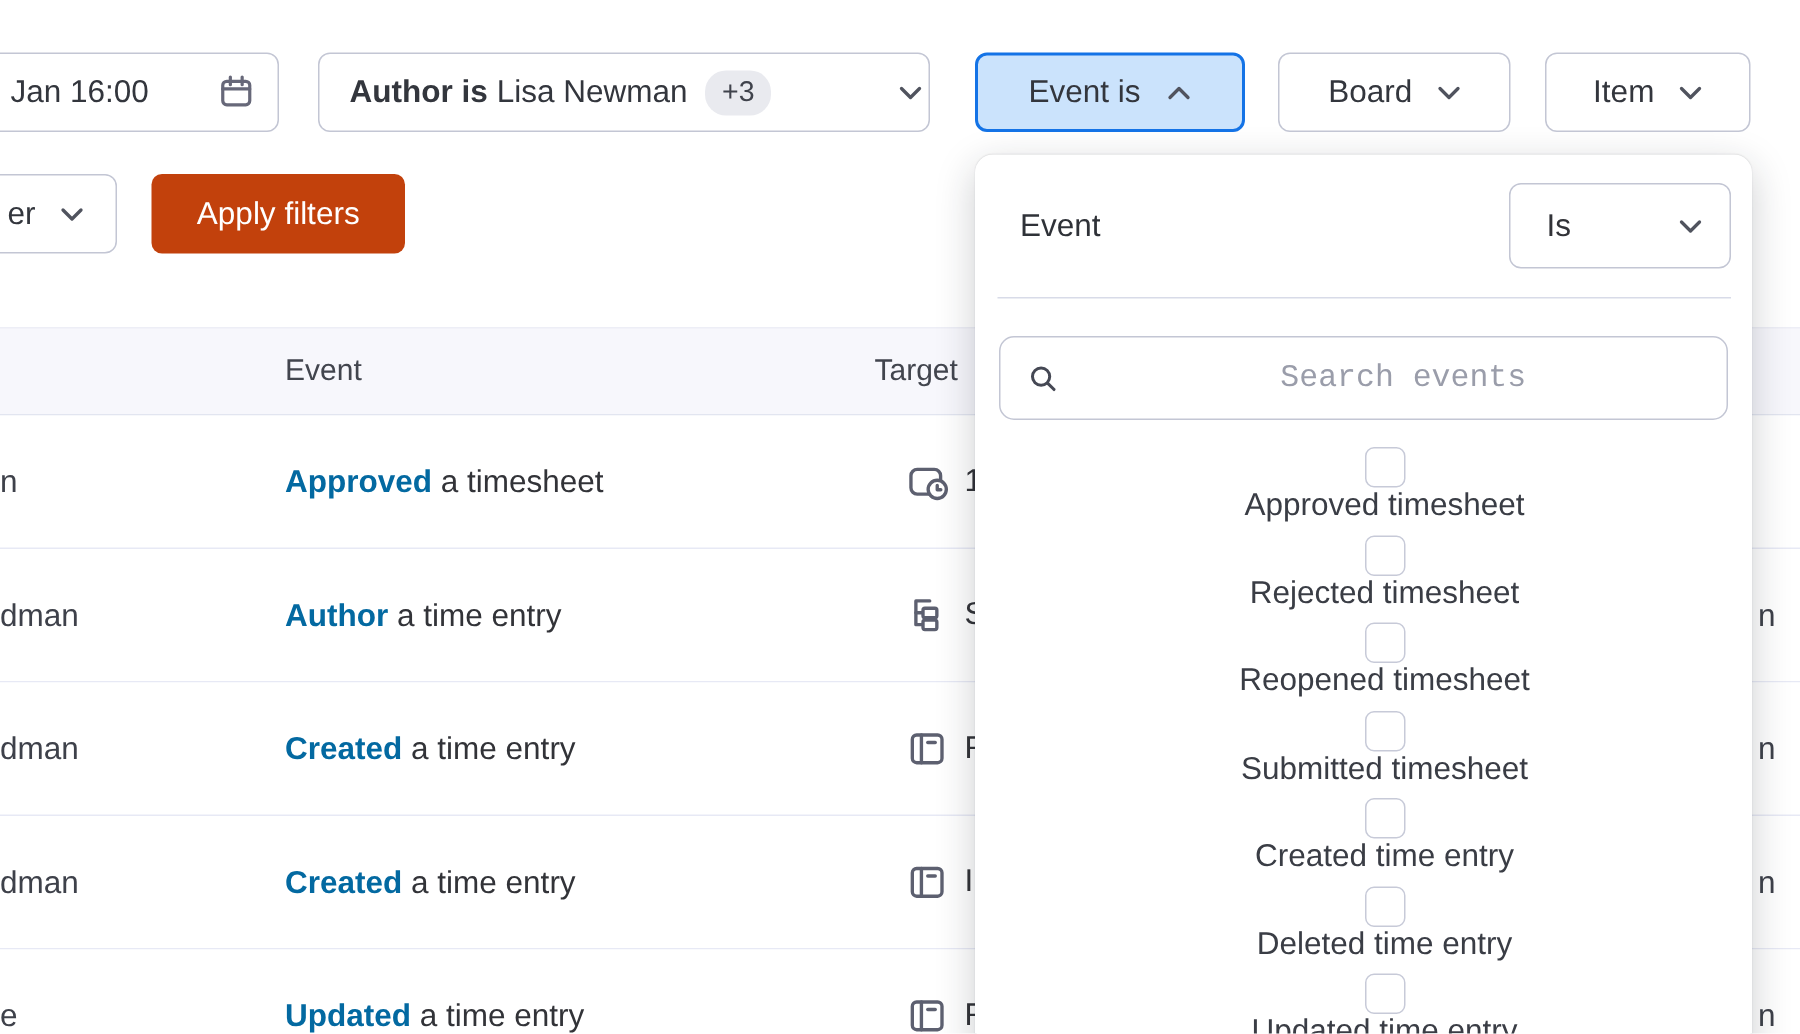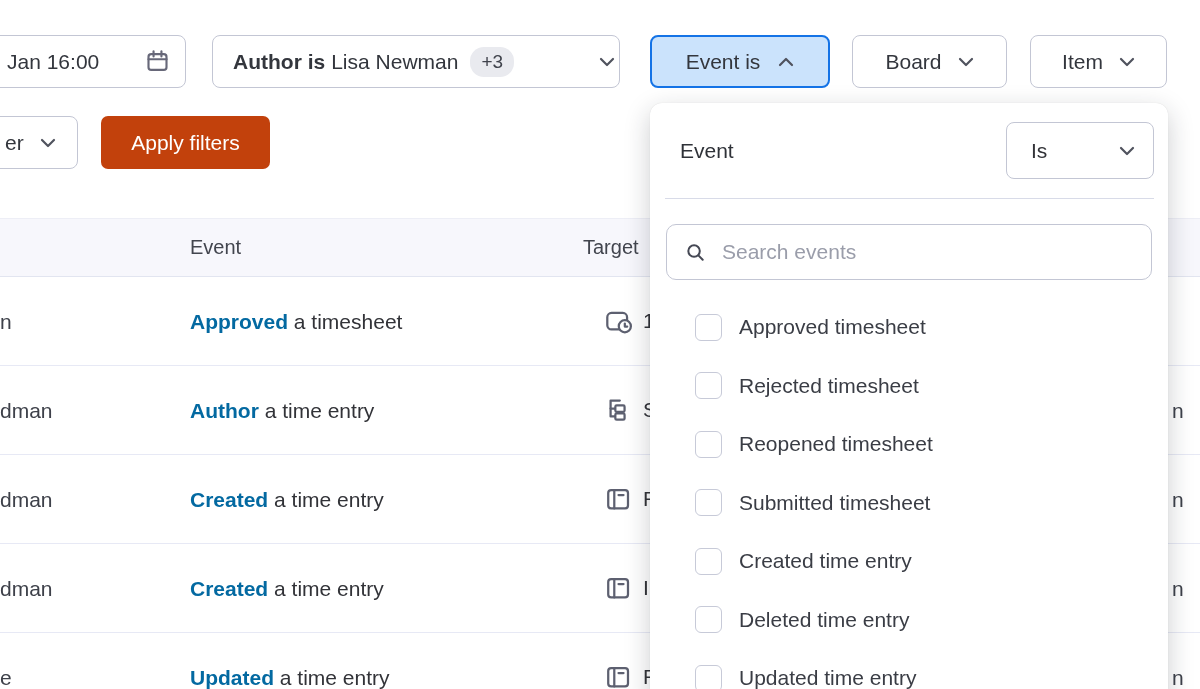--- a/index.html
+++ b/index.html
@@ -69,25 +69,25 @@
     display:flex;align-items:center;justify-content:space-between;padding:0 18px 0 24px;font-size:21px;
   }
   .p-div{position:absolute;left:15px;right:14px;top:95px;height:1px;background:#d8dbe8;}
   .p-search{
     position:absolute;left:16px;top:121px;width:486px;height:56px;box-sizing:border-box;
     border:1px solid #c3c6d4;border-radius:10px;background:#fff;
     display:flex;align-items:center;gap:13px;padding-left:17px;
   }
   .p-search input{
     border:none;outline:none;flex:1;font-size:21px;color:#0f766e;
-    font-family:Liberation Sans, sans-serif;background:transparent;
+    font-family:Liberation Mono, monospace;background:transparent;text-align:center;
   }
   .p-search input::placeholder{color:#9a9daa;}
   .p-list{position:absolute;left:0;top:195px;width:100%;}
-  .p-item{height:58.5px;display:flex;align-items:center;gap:17px;padding-left:45px;cursor:pointer;}
+  .p-item{height:58.5px;display:flex;align-items:center;padding-left:28px;cursor:pointer;flex-direction:column;}
   .p-item input[type=checkbox]{
     appearance:none;-webkit-appearance:none;margin:0;flex:none;
     width:27px;height:27px;border:1.5px solid #c7cad8;border-radius:6px;background:#fff;cursor:pointer;
   }
   .p-item .opt-label{font-size:21px;color:#3a3d45;white-space:nowrap;}
 </style>
 </head>
 <body>
 
 <div>

